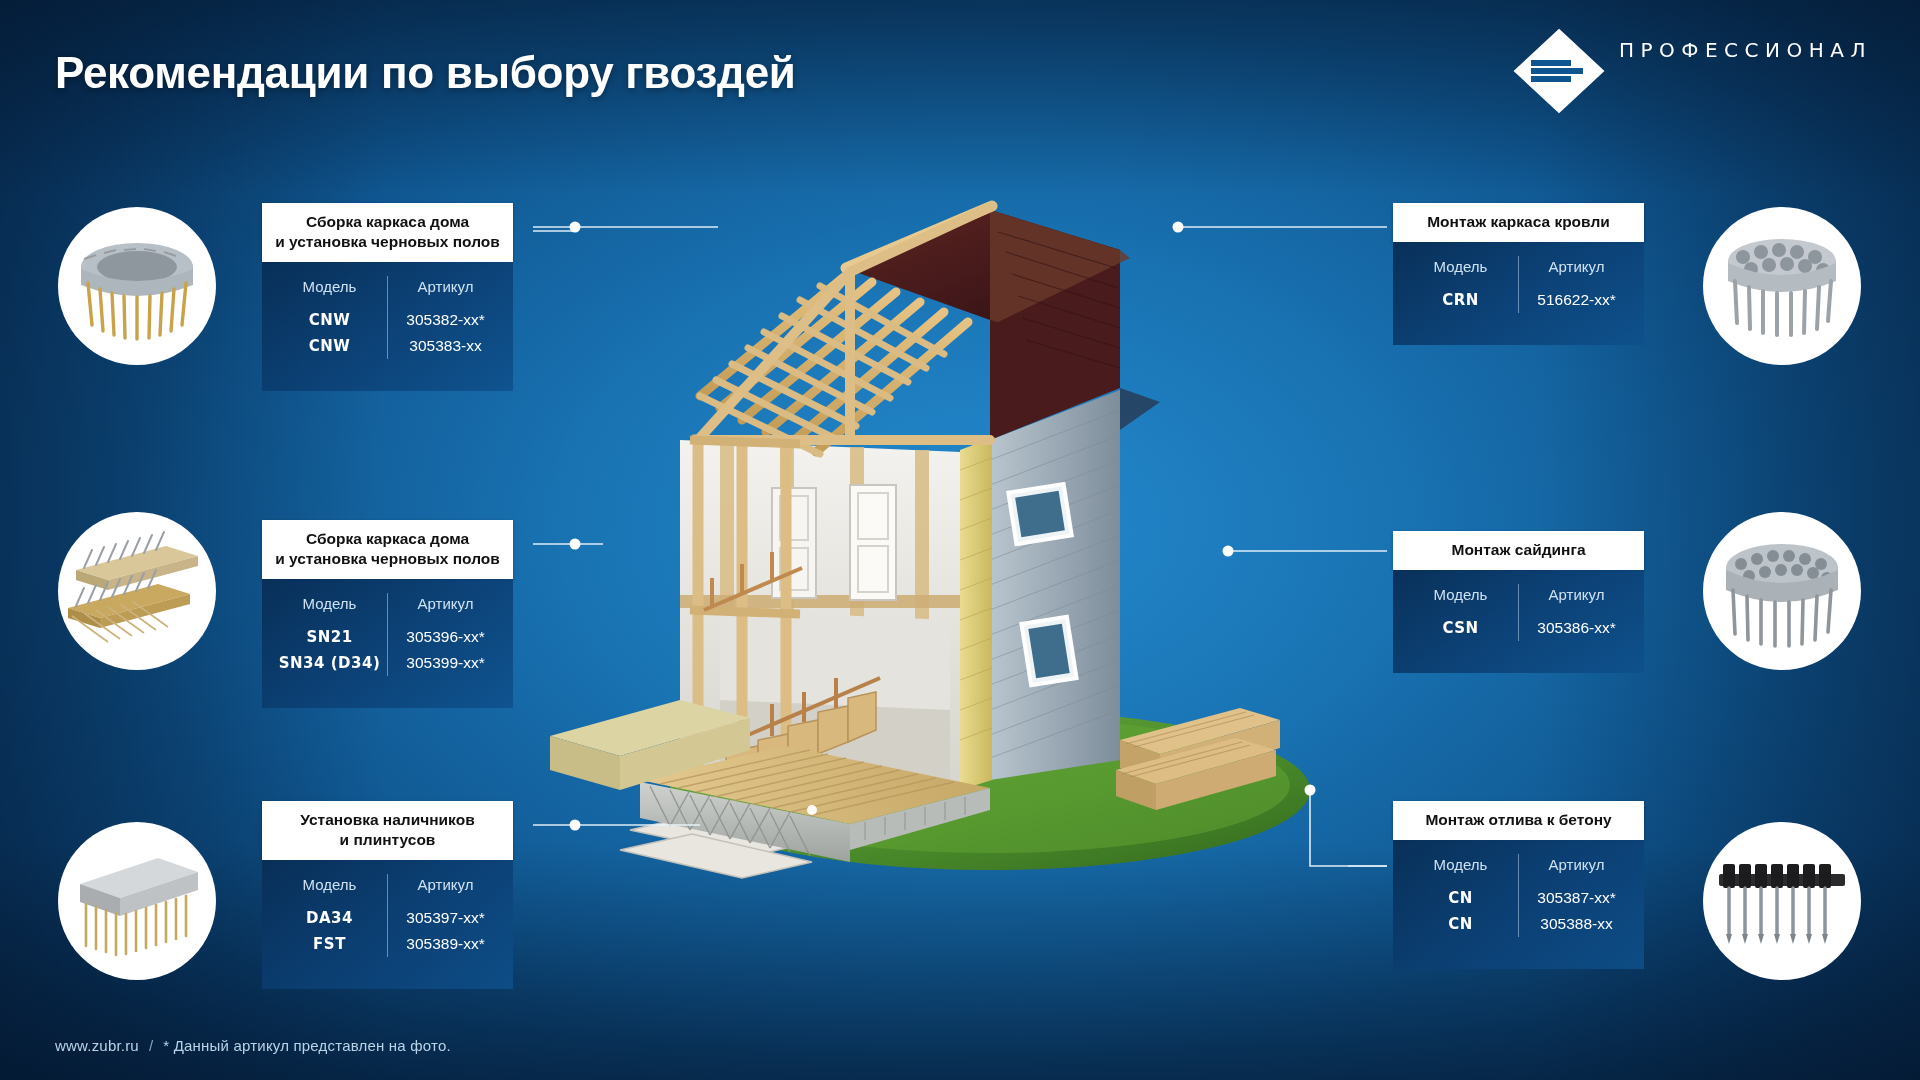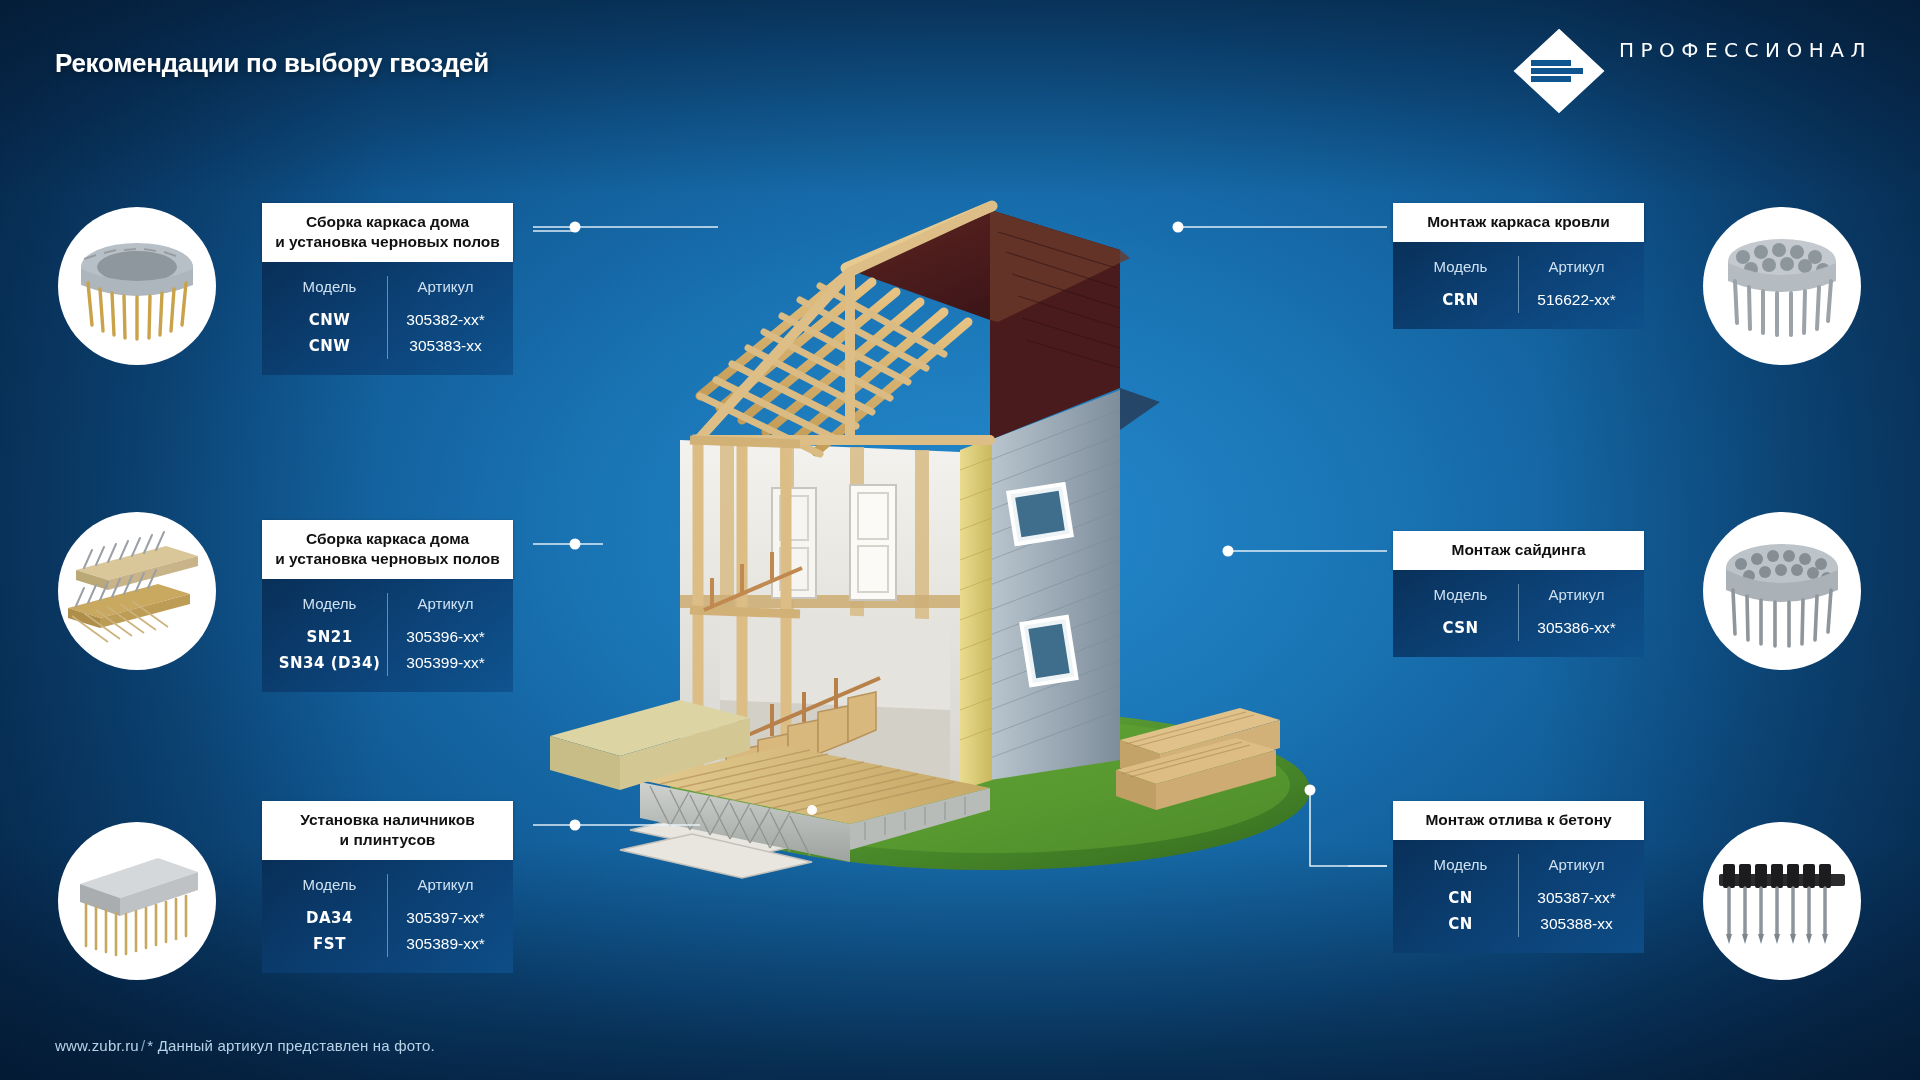--- a/index.html
+++ b/index.html
@@ -21,21 +21,21 @@
     position:absolute; inset:0;
     background:
       radial-gradient(ellipse 1200px 760px at 50% 50%, rgba(40,150,215,.40) 0%, rgba(30,120,185,.12) 45%, rgba(0,0,0,0) 70%),
       linear-gradient(to bottom, rgba(3,22,45,.55) 0%, rgba(3,22,45,0) 18%, rgba(3,22,45,0) 78%, rgba(3,20,42,.62) 100%),
       linear-gradient(to right, rgba(4,25,50,.45) 0%, rgba(4,25,50,0) 20%, rgba(4,25,50,0) 80%, rgba(4,25,50,.45) 100%);
   }
 
   
   .page-title {
     position:absolute; left:55px; top:48px;
-    font-size:26px; font-weight:bold; color:#ffffff;
+    font-size:44px; font-weight:bold; color:#ffffff;
     letter-spacing:-0.3px;
     text-shadow:0 2px 6px rgba(0,0,0,.35);
   }
 
   .logo { position:absolute; right:48px; top:28px; display:flex; align-items:flex-start; }
   .logo-mark { width:92px; height:86px; margin-right:14px; }
   .logo-text { display:flex; flex-direction:column; align-items:flex-end; padding-top:4px; }
   .logo-word {
     font-size:62px; font-weight:bold; color:#fff;
     letter-spacing:2px; line-height:0.95;
@@ -53,21 +53,21 @@
   
   .card { position:absolute; width:251px; }
   .card-head {
     background:#ffffff; color:#111;
     font-size:15.5px; font-weight:bold; text-align:center;
     padding:9px 10px 10px; line-height:1.28;
     box-shadow:0 1px 3px rgba(0,0,0,.3);
   }
   .card-body {
     background:linear-gradient(145deg, rgba(8,46,86,.96) 0%, rgba(11,61,112,.92) 45%, rgba(14,80,140,.85) 100%);
-    padding:14px 10px 16px;
+    padding:14px 10px 32px;
   }
   .tbl { width:100%; border-collapse:collapse; }
   .tbl th {
     font-size:15px; font-weight:normal; color:#cfe2f2;
     padding:2px 0 12px; text-align:center;
   }
   .tbl td {
     font-size:15.5px; color:#ffffff; text-align:center;
     padding:4px 0;
   }
@@ -85,21 +85,21 @@
   }
   .prod svg { overflow:visible; }
 
   
   .conn { position:absolute; left:0; top:0; width:1920px; height:1080px; pointer-events:none; }
 
   
   .footer {
     position:absolute; left:55px; bottom:26px;
     font-size:15px; color:#b9d3e8; letter-spacing:.2px;
-    display:flex; gap:2px; align-items:baseline;
+    display:flex; gap:10px; align-items:baseline;
   }
   .footer .sep { color:#7fa8c8; }
 </style>
 </head>
 <body>
 
 <div class="bg"></div>
 <div class="bg-vign"></div>
 
 <div class="page-title">Рекомендации по выбору гвоздей</div>

